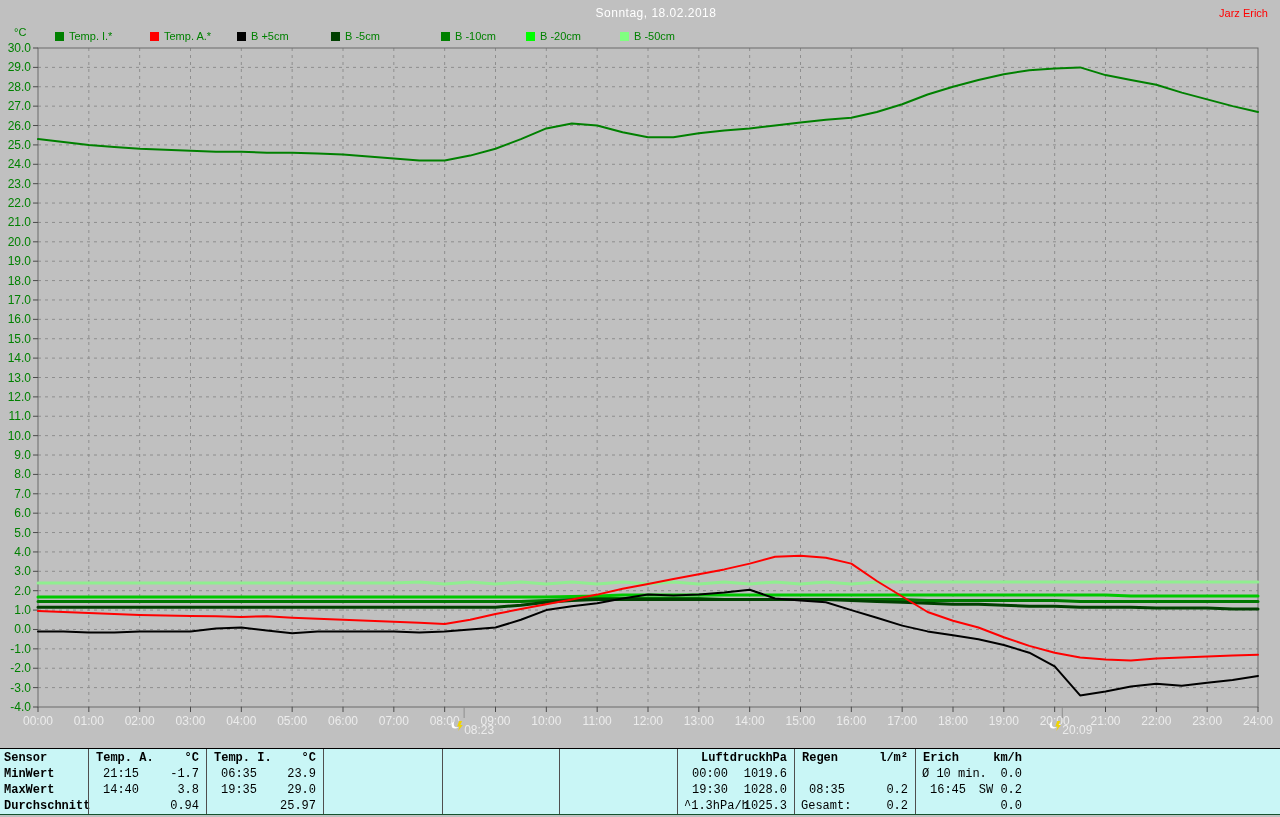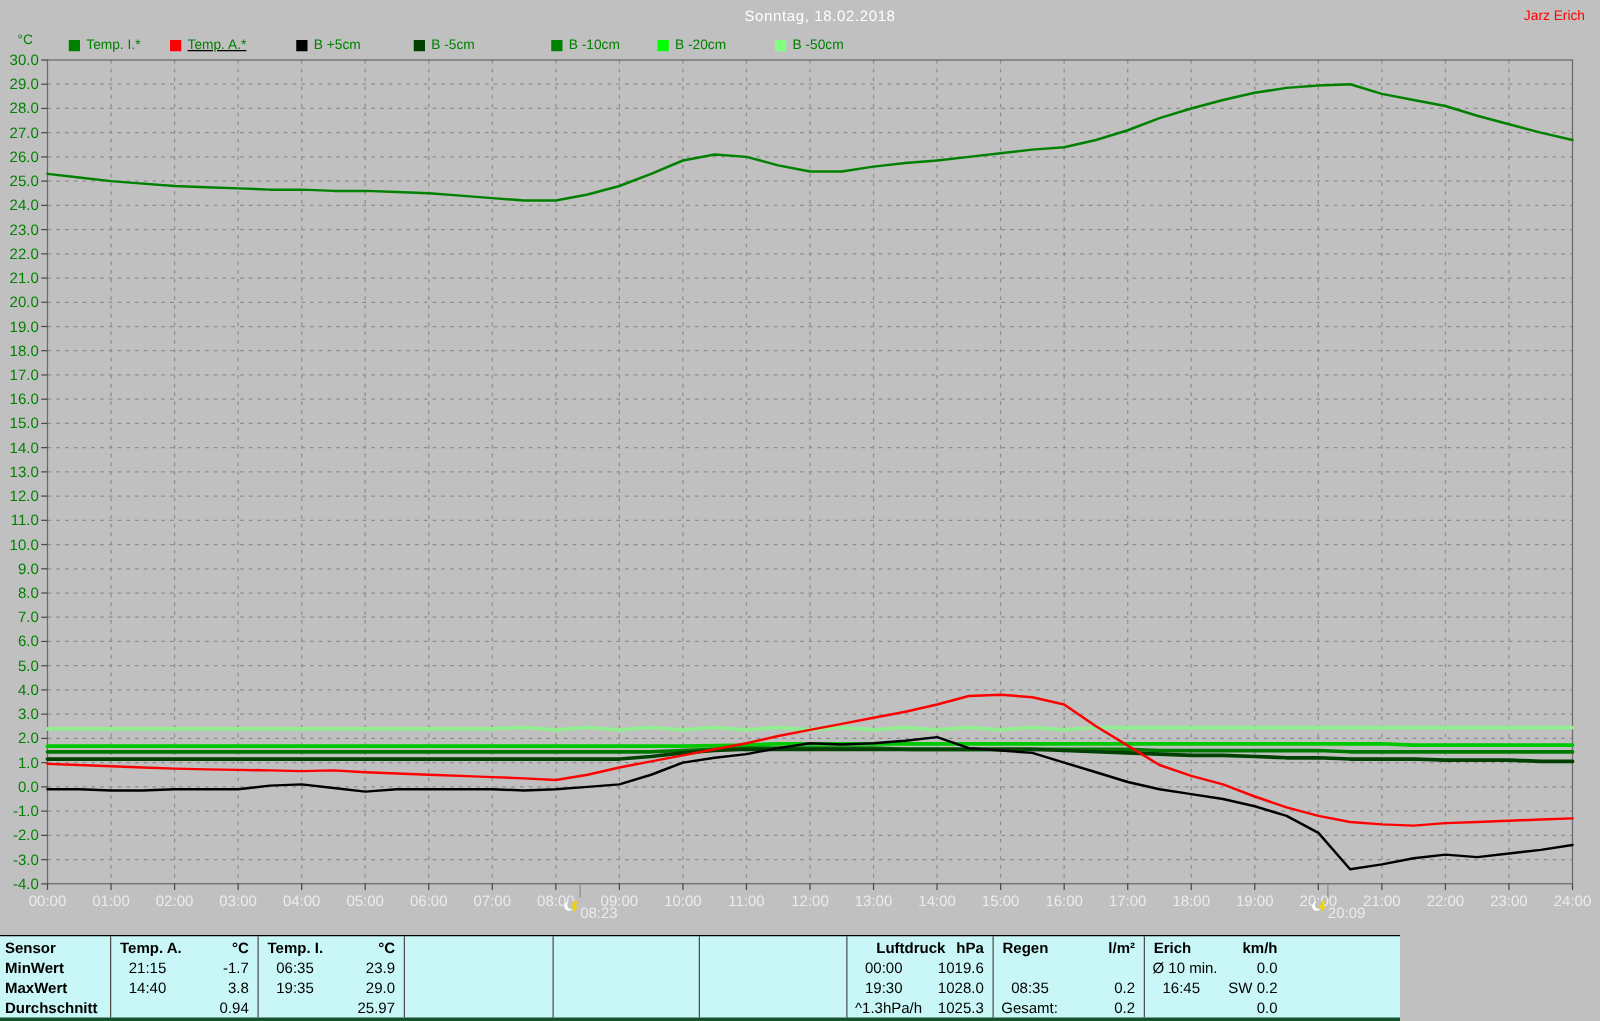--- a/index.html
+++ b/index.html
@@ -7,41 +7,41 @@
        font-family:"Liberation Sans",sans-serif;overflow:hidden;}
   .title{position:absolute;top:6px;left:16px;width:100%;text-align:center;
          color:#ffffff;font-size:12px;letter-spacing:.5px;}
   .watermark{position:absolute;top:7px;right:12px;color:#ff0000;font-size:11px;}
   .unit-label{position:absolute;left:14px;top:26px;color:#008000;font-size:11px;}
   .legend{position:absolute;left:0;top:30px;width:1280px;height:14px;}
   .legend-item{position:absolute;top:0;display:flex;align-items:center;gap:5px;}
   .swatch{width:9px;height:9px;display:inline-block;}
   .legend-label{color:#008000;font-size:11px;white-space:nowrap;text-align:center;}
   #chart-svg{position:absolute;left:0;top:0;}
-  .btable{position:absolute;left:0;top:748px;width:1120px;height:65px;
-          border-top:1px solid #000;border-bottom:3px solid #14532d;}
+  .btable{position:absolute;left:0;top:748px;width:1280px;height:65px;
+          border-top:1px solid #000;border-bottom:1px solid #14532d;font-family:Liberation Mono, monospace;}
   .bcol{position:absolute;top:0;height:65px;box-sizing:border-box;}
   .bcol.sep{border-left:1px solid #4f4f4f;}
   .bcell{position:absolute;height:16px;line-height:16px;font-size:12px;color:#000;white-space:nowrap;}
   .bold{font-weight:bold;}
   .right{text-align:right;}
 </style>
 </head>
 <body>
 
 <div class="app">
   <div class="title">Sonntag, 18.02.2018</div>
   <div class="watermark">Jarz Erich</div>
   <div class="unit-label">°C</div>
   <div class="legend">
       <span class="legend-item" style="left: 55px;">
         <span class="swatch" style="background: rgb(0, 128, 0);"></span>
         <span class="legend-label">Temp. I.*</span>
       </span>
-      <span class="legend-item" style="left: 136px; text-decoration: underline;">
+      <span class="legend-item" style="left: 150px;">
         <span class="swatch" style="background: rgb(255, 0, 0);"></span>
         <span class="legend-label">Temp. A.*</span>
       </span>
       <span class="legend-item" style="left: 237px;">
         <span class="swatch" style="background: rgb(0, 0, 0);"></span>
         <span class="legend-label">B +5cm</span>
       </span>
       <span class="legend-item" style="left: 331px;">
         <span class="swatch" style="background: rgb(0, 64, 0);"></span>
         <span class="legend-label">B -5cm</span>

